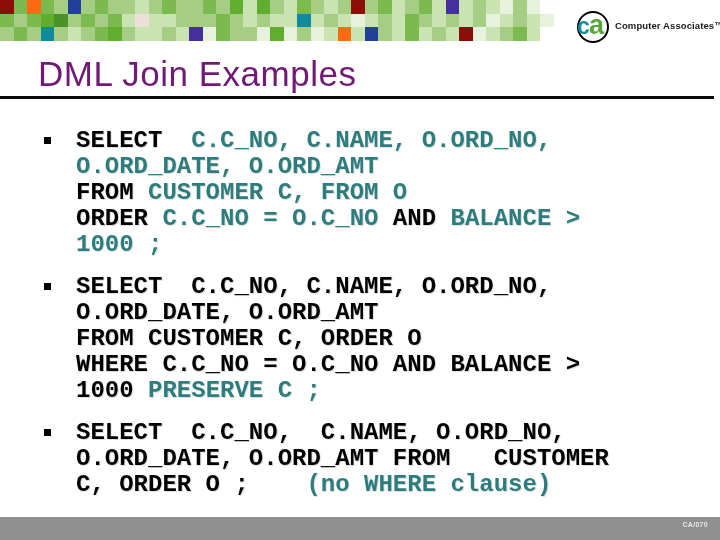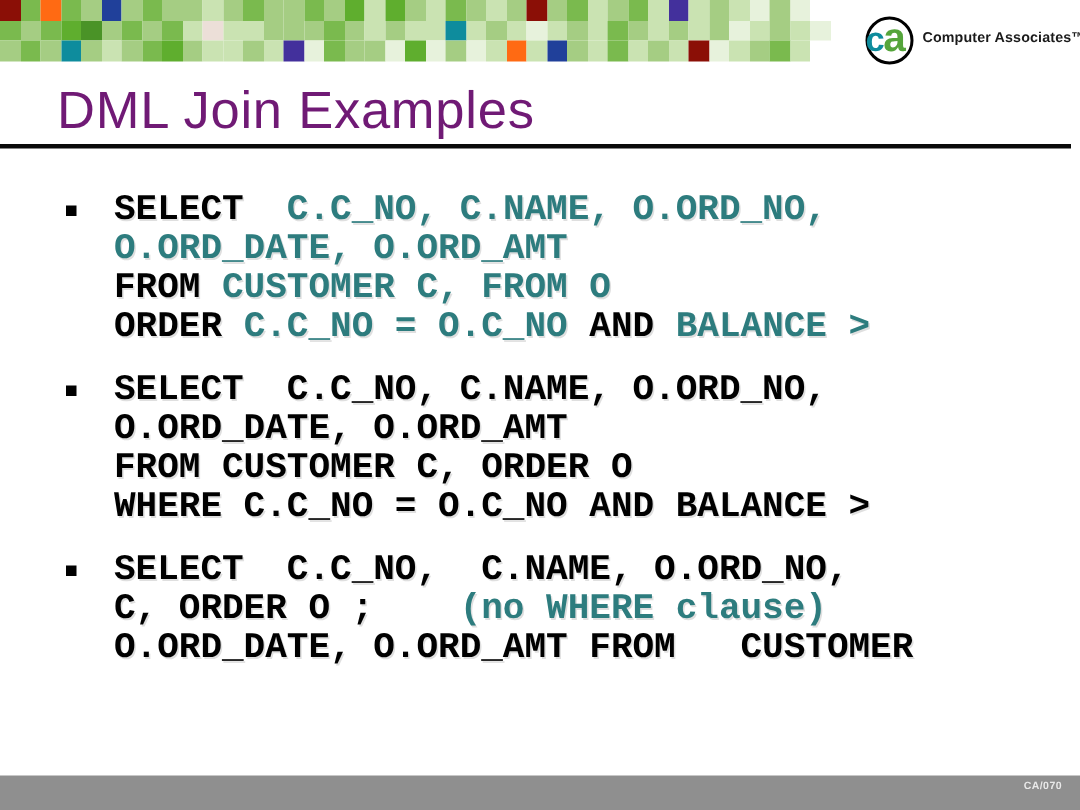--- a/index.html
+++ b/index.html
@@ -204,33 +204,35 @@
   <div class="title">DML Join Examples</div>
   <div class="title-underline"></div>
 
   <div class="content">
       <div class="bullet">
         <span class="marker"></span>
         <div class="code-line"><span class="blk">SELECT</span><span class="teal">  C.C_NO, C.NAME, O.ORD_NO,</span></div>
         <div class="code-line"><span class="teal">O.ORD_DATE, O.ORD_AMT</span></div>
         <div class="code-line"><span class="blk">FROM</span><span class="teal"> CUSTOMER C, FROM O</span></div>
         <div class="code-line"><span class="blk">ORDER</span><span class="teal"> C.C_NO = O.C_NO </span><span class="blk">AND</span><span class="teal"> BALANCE &gt;</span></div>
+        <div class="code-line"><span class="teal">1000 ;</span></div>
       </div>
       <div class="bullet">
         <span class="marker"></span>
         <div class="code-line"><span class="blk">SELECT  C.C_NO, C.NAME, O.ORD_NO,</span></div>
         <div class="code-line"><span class="blk">O.ORD_DATE, O.ORD_AMT</span></div>
         <div class="code-line"><span class="blk">FROM CUSTOMER C, ORDER O</span></div>
         <div class="code-line"><span class="blk">WHERE C.C_NO = O.C_NO AND BALANCE &gt;</span></div>
+        <div class="code-line"><span class="blk">1000 </span><span class="teal">PRESERVE C ;</span></div>
       </div>
       <div class="bullet">
         <span class="marker"></span>
         <div class="code-line"><span class="blk">SELECT  C.C_NO,  C.NAME, O.ORD_NO,</span></div>
+        <div class="code-line"><span class="blk">O.ORD_DATE, O.ORD_AMT FROM   CUSTOMER</span></div>
         <div class="code-line"><span class="blk">C, ORDER O ;    </span><span class="teal">(no WHERE clause)</span></div>
-        <div class="code-line"><span class="blk">O.ORD_DATE, O.ORD_AMT FROM   CUSTOMER</span></div>
       </div>
     </div>
 
   <div class="footer-bar">
     <span class="footer-code">CA/070</span>
   </div>
 
 </div>
 
 </body></html>

